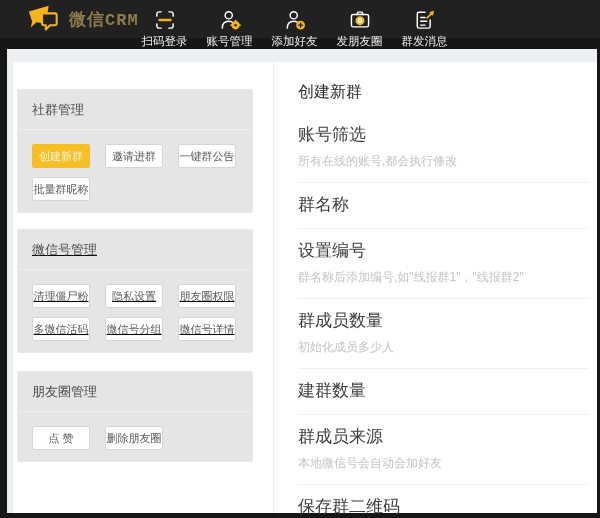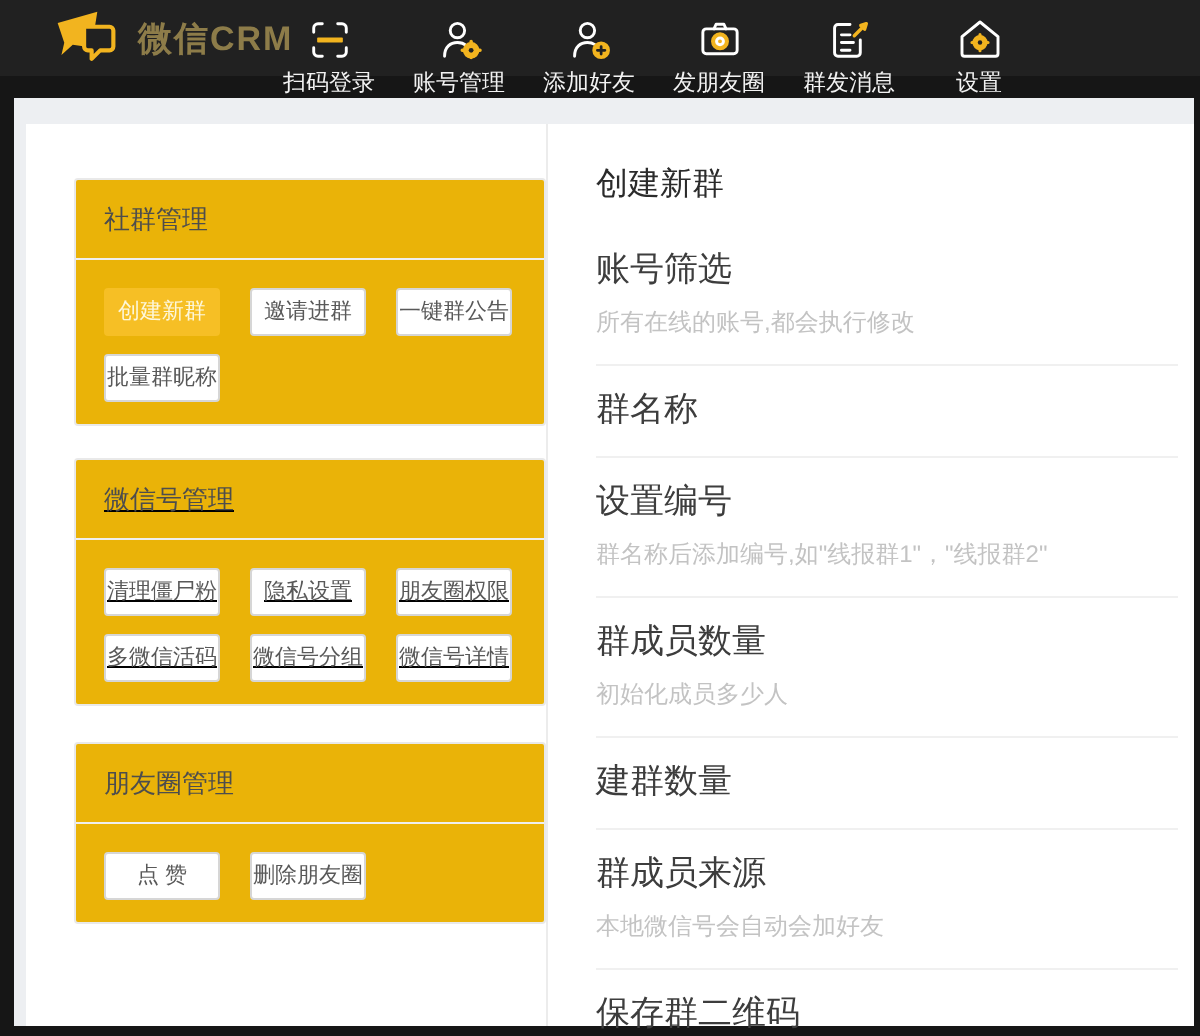--- a/index.html
+++ b/index.html
@@ -5,21 +5,21 @@
   * { margin:0; padding:0; box-sizing:border-box; }
   html,body { width:600px; height:518px; }
   body {
     font-family:"Liberation Sans","DejaVu Sans",sans-serif;
     background:#161616; position:relative; overflow:hidden;
   }
 
   
   .navbar {
     position:absolute; left:0; top:0; width:600px; height:38px;
-    background:#212121; display:flex; align-items:center;
+    background:#212121; display:flex; align-items:center;font-family:Liberation Mono, monospace;
   }
   .brand { display:flex; align-items:center; gap:9px; padding-left:26px; width:130px; flex:none; }
   .brand-logo { width:34px; height:32px; flex:none; }
   .brand-name { font-size:17px; font-weight:bold; color:#8d7c49; letter-spacing:1px; white-space:nowrap; }
   .nav-menu { display:flex; height:100%; margin-left:2px; }
   .nav-item {
     width:65px; height:100%; display:flex; flex-direction:column;
     align-items:center; justify-content:flex-start; padding-top:8px;
     position:relative; cursor:pointer;
   }
@@ -37,22 +37,22 @@
     background:#edeff2;
   }
   .panel {
     position:absolute; left:6px; top:13px; right:0; bottom:0;
     background:#ffffff; display:flex;
   }
 
   
   .sidebar { width:260px; flex:none; }
   .card {
-    width:236px; margin-left:24px; border:1px solid #e9e9e9; border-radius:2px;
-    background:#eab308;
+    width:236px; margin-left:4px; border:1px solid #e9e9e9; border-radius:2px;
+    background:#e5e5e5;
   }
   .card-1 { margin-top:27px; }
   .card-2 { margin-top:16px;text-decoration:underline; }
   .card-3 { margin-top:18px; }
   .card-title {
     font-size:13px; color:#4d4d4d; padding:11px 14px 10px;
     border-bottom:1px solid #efefef;
   }
   .card-buttons {
     padding:14px 13px 11px 14px; display:flex; flex-wrap:wrap; gap:9px 15px;
@@ -147,31 +147,20 @@
           <svg viewBox="0 0 28 28" fill="none" stroke="#ffffff" stroke-width="1.7" stroke-linecap="round" stroke-linejoin="round">
             <path d="M20 14 v7.5 a2 2 0 0 1 -2 2 H7 a2 2 0 0 1 -2 -2 V7 a2 2 0 0 1 2 -2 h7"></path>
             <path d="M9 11 h5 M9 15.5 h7 M9 20 h5"></path>
             <path d="M16.5 11.5 L23.5 4.5 M23.5 4.5 l-1 3.2 M23.5 4.5 l-3.2 1" stroke="#f2b41f" stroke-width="2"></path>
           </svg>
         </span>
     <span class="nav-label">群发消息</span>
   </div>
 
 
-  <div class="nav-item">
-    <span class="nav-icon">
-          <svg viewBox="0 0 28 28" fill="none" stroke="#ffffff" stroke-width="1.7" stroke-linecap="round" stroke-linejoin="round">
-            <path d="M14 3.5 L24.5 12 V22 a1.5 1.5 0 0 1 -1.5 1.5 H5 A1.5 1.5 0 0 1 3.5 22 V12 Z"></path>
-            <circle cx="14" cy="15.5" r="3.6" fill="#f2b41f" stroke="#f2b41f"></circle>
-            <circle cx="14" cy="15.5" r="1.3" fill="#212121" stroke="none"></circle>
-            <path stroke="#f2b41f" stroke-width="1.8" d="M14 10.8 v1 M14 20.2 v-1 M9.3 15.5 h1 M18.7 15.5 h-1"></path>
-          </svg>
-        </span>
-    <span class="nav-label">设置</span>
-  </div>
 </div>
 </div>
 
 <div class="main">
   <div class="panel">
     <div class="sidebar">
   <div class="card card-1">
     <div class="card-title">社群管理</div>
     <div class="card-buttons">
   <button class="side-btn active">创建新群</button>

